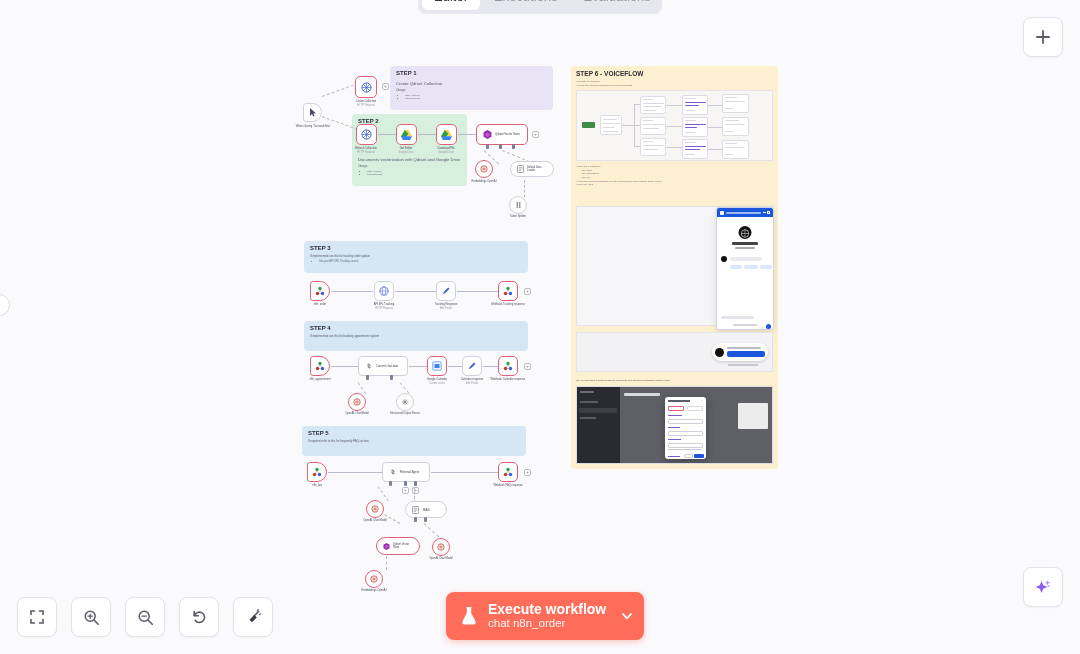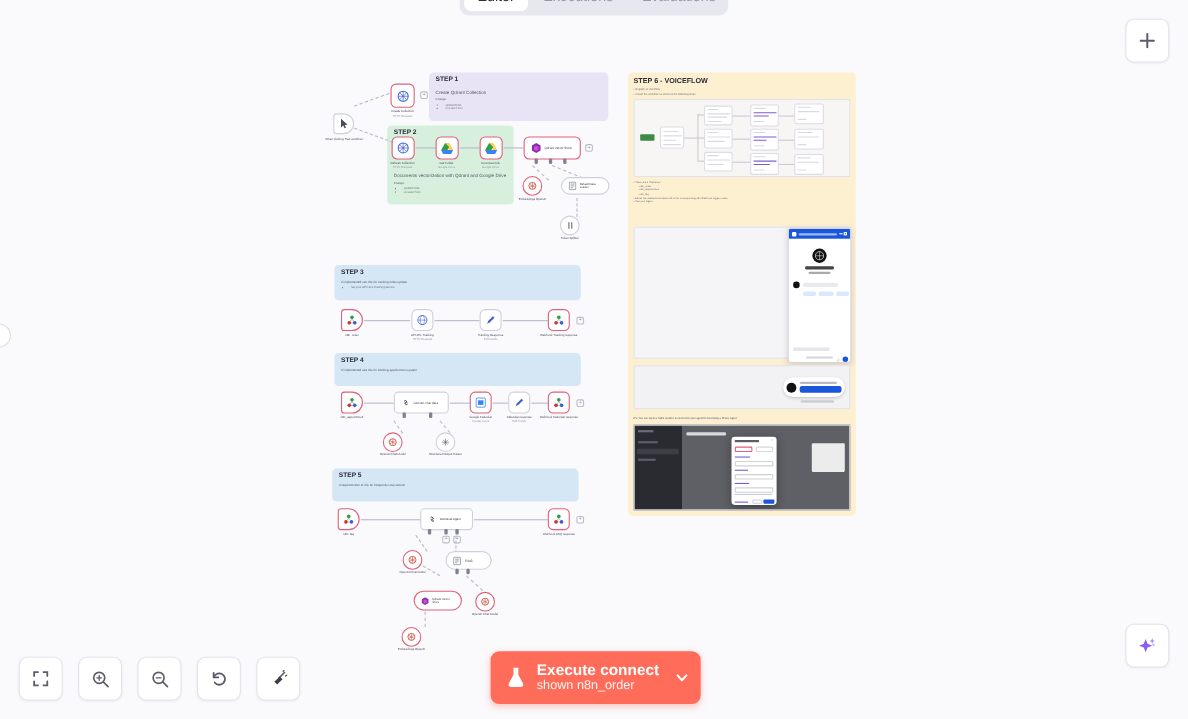--- a/index.html
+++ b/index.html
@@ -665,22 +665,22 @@
     </div>
   </div>
 
   <button id="execute-workflow">
     <span class="exec-icon">
       <svg width="18" height="20" viewBox="0 0 18 20">
         <path d="M6.6 1.6 H11.4 M7.4 1.6 V7.4 L3.2 15.4 A1.6 1.6 0 0 0 4.6 17.9 H13.4 A1.6 1.6 0 0 0 14.8 15.4 L10.6 7.4 V1.6" fill="#ffffff" stroke="#ffffff" stroke-width="1.2" stroke-linejoin="round"></path>
       </svg>
     </span>
     <span class="exec-txt">
-      <span class="exec-main">Execute connect</span>
-      <span class="exec-sub">shown n8n_order</span>
+      <span class="exec-main">Execute workflow</span>
+      <span class="exec-sub">chat n8n_order</span>
     </span>
     <span class="exec-caret">
       <svg width="14" height="14" viewBox="0 0 14 14">
         <path d="M3 5 L7 9.4 L11 5" fill="none" stroke="#ffffff" stroke-width="1.8" stroke-linecap="round" stroke-linejoin="round"></path>
       </svg>
     </span>
   </button>
 
 </div>
 

